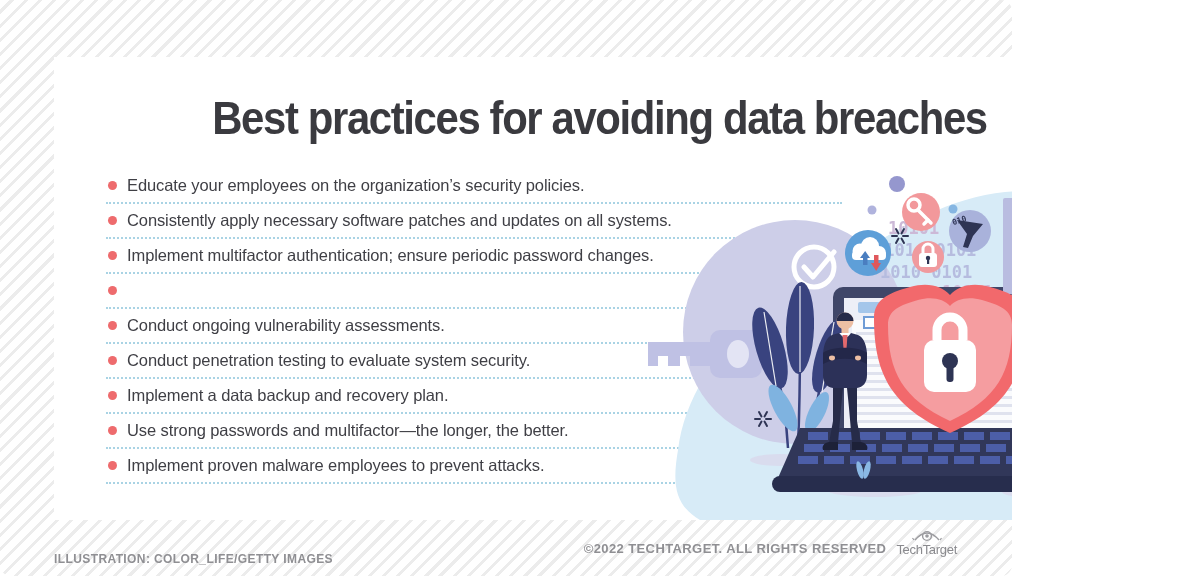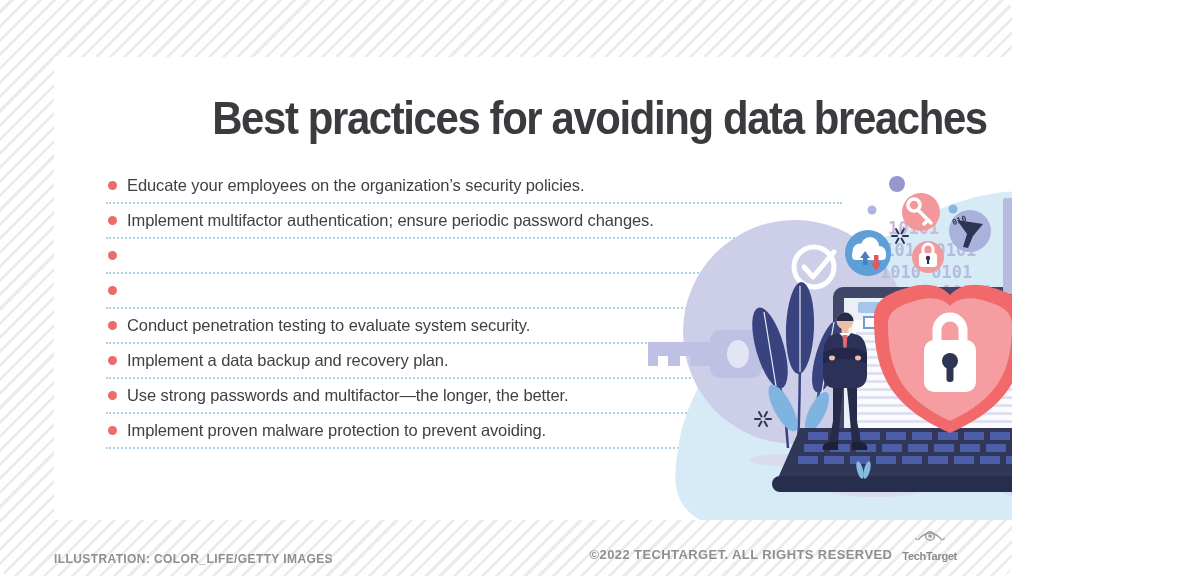--- a/index.html
+++ b/index.html
@@ -50,60 +50,65 @@
   }
   .footer-right{
     position:absolute;right:55px;top:528px;
     display:flex;align-items:flex-end;gap:10px;
   }
   .copyright{
     font-size:13px;font-weight:bold;color:#8f8f93;letter-spacing:.4px;
     white-space:nowrap;
   }
   .brand{display:flex;flex-direction:column;align-items:center;line-height:1;}
-  .brand-text{font-size:11px;font-weight:bold;color:#8a8a8e;letter-spacing:-.3px;margin-top:8px;}
+  .brand-text{font-size:13px;font-weight:normal;color:#8a8a8e;letter-spacing:-.3px;}
   .mono{font-family:"DejaVu Sans Mono",monospace;font-weight:bold;}
 </style>
 </head>
 <body>
 
 <div class="bg">
   <div class="card">
     <h1 class="title">Best practices for avoiding data breaches</h1>
 
     <ul class="practices">
         <li>
           <span class="bullet"></span>
           <span class="itext">Educate your employees on the organization’s security policies.</span>
         </li>
         <li>
           <span class="bullet"></span>
+          <span class="itext">Consistently apply necessary software patches and updates on all systems.</span>
+        </li>
+        <li>
+          <span class="bullet"></span>
           <span class="itext">Implement multifactor authentication; ensure periodic password changes.</span>
         </li>
         <li>
           <span class="bullet"></span>
         </li>
         <li>
           <span class="bullet"></span>
+          <span class="itext">Conduct ongoing vulnerability assessments.</span>
         </li>
         <li>
           <span class="bullet"></span>
           <span class="itext">Conduct penetration testing to evaluate system security.</span>
         </li>
         <li>
           <span class="bullet"></span>
           <span class="itext">Implement a data backup and recovery plan.</span>
         </li>
         <li>
           <span class="bullet"></span>
           <span class="itext">Use strong passwords and multifactor—the longer, the better.</span>
         </li>
         <li>
           <span class="bullet"></span>
-          <span class="itext">Implement proven malware protection to prevent avoiding.</span>
+          <span class="itext">Implement proven malware employees to prevent attacks.</span>
         </li>
       </ul>
 
     <svg class="illo" viewBox="0 0 485 350">
       <defs>
         <clipPath id="avc">
             <circle cx="383" cy="63" r="31"></circle>
           </clipPath>
         <clipPath id="scr">
             <rect x="184" y="128" width="208" height="130"></rect>

